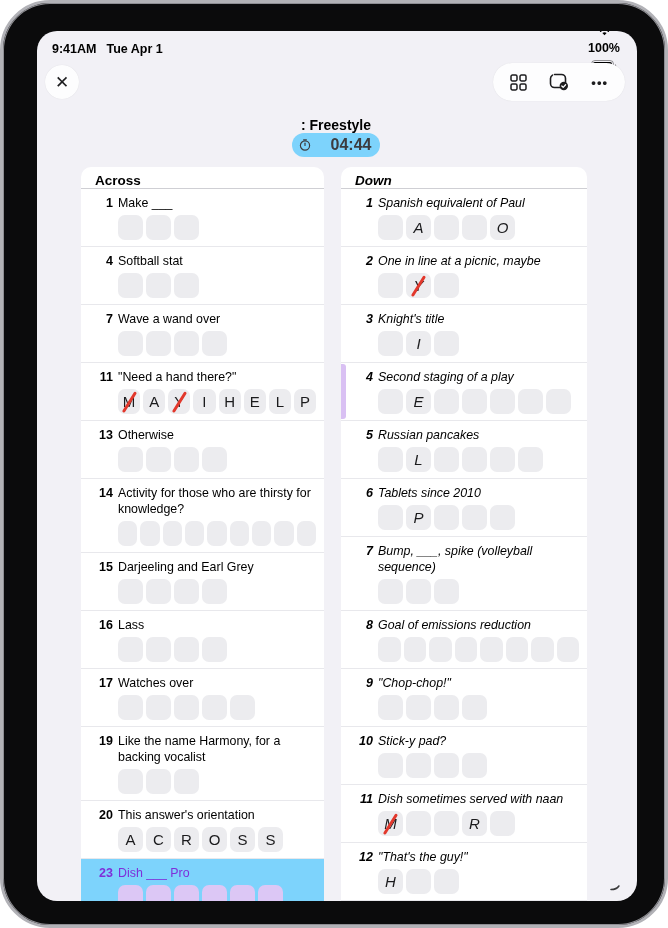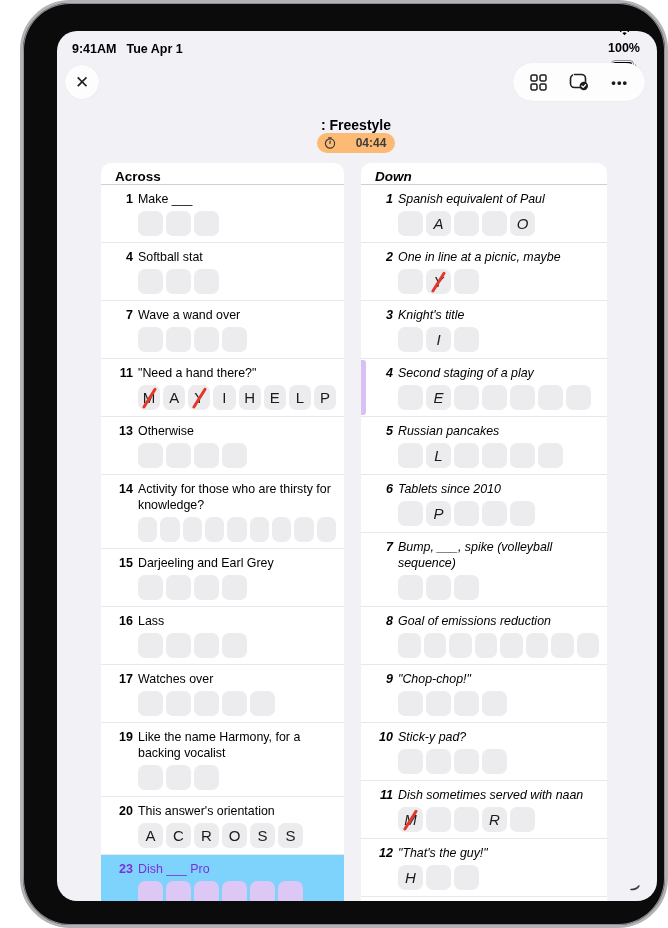--- a/index.html
+++ b/index.html
@@ -1,39 +1,39 @@
 <!DOCTYPE html>
 <html><head>
 <meta charset="utf-8">
 <style>
   * { margin:0; padding:0; box-sizing:border-box; }
   html,body { width:668px; height:928px; background:#ffffff; font-family:"Liberation Sans", sans-serif; }
   .stage { position:relative; width:668px; height:928px; overflow:hidden; }
 
   
-  .device { position:absolute; inset:0; border-radius:50px; background:#0b0b0c; border:3px solid #b2b2b7; box-shadow: inset 0 0 0 1px #8e8e93; margin-left: 20px; }
+  .device { position:absolute; inset:0; border-radius:50px; background:#0b0b0c; border:3px solid #b2b2b7; box-shadow: inset 0 0 0 1px #8e8e93; }
   .screen { position:absolute; left:34px; top:28px; width:600px; height:870px; border-radius:20px; background:#f2f1f6; overflow:hidden; }
 
   
   .statusbar { display:flex; justify-content:space-between; align-items:center; padding:9px 17px 0 15px; height:26px; }
   .status-left { display:flex; gap:10px; font-size:12.5px; font-weight:700; color:#000; }
   .status-right { display:flex; align-items:center; gap:5px; font-size:12.5px; font-weight:700; color:#000;flex-direction:column; }
   .wifi-icon svg, .battery-icon svg { display:block; }
 
   
   .toolbar { display:flex; justify-content:space-between; align-items:center; margin:6px 12px 0 8px; height:38px; }
   .close-btn { width:34px; height:34px; border-radius:50%; background:#fdfdfe; display:flex; align-items:center; justify-content:center; font-size:17px; font-weight:500; color:#1d1d1f; box-shadow:0 0 1px rgba(0,0,0,.12); cursor:default; }
   .tool-pill { display:flex; align-items:center; gap:22px; background:#fdfdfe; border-radius:20px; height:38px; padding:0 17px; box-shadow:0 0 1px rgba(0,0,0,.12); }
   .tool-btn { display:flex; align-items:center; justify-content:center; color:#1d1d1f; }
   .more-dots { font-size:13px; letter-spacing:1px; font-weight:700; color:#1d1d1f; }
 
   
   .titlerow { display:flex; justify-content:space-between; align-items:center; margin:16px 46px 10px 44px;flex-direction:column; }
   .puzzle-title { font-size:14px; font-weight:700; color:#000; }
-  .timer-pill { display:flex; align-items:center; gap:20px; background:#fdba74; border-radius:12px; padding:3px 9px 3px 7px; font-size:12px; font-weight:700; color:#3c3c3f; }
+  .timer-pill { display:flex; align-items:center; gap:20px; background:#7dd3fc; border-radius:12px; padding:3px 9px 3px 7px; font-size:16px; font-weight:700; color:#3c3c3f; }
 
   
   .columns { display:flex; gap:17px; padding:0 50px 0 44px; align-items:flex-start; }
   .clue-card { background:#ffffff; border-radius:10px 10px 0 0; overflow:hidden; }
   .card-across { width:245px; }
   .card-down { width:248px;font-style:italic; }
   .col-header { font-size:13.5px; font-weight:700; color:#000; padding:6px 14px 0 14px; border-bottom:1px solid #cfcfd4; }
 
   .clue-row { position:relative; padding:6px 8px 6px 14px; border-bottom:1px solid #e8e8ec; }
   .clue-row.selected { background:#7dd3fc; }

